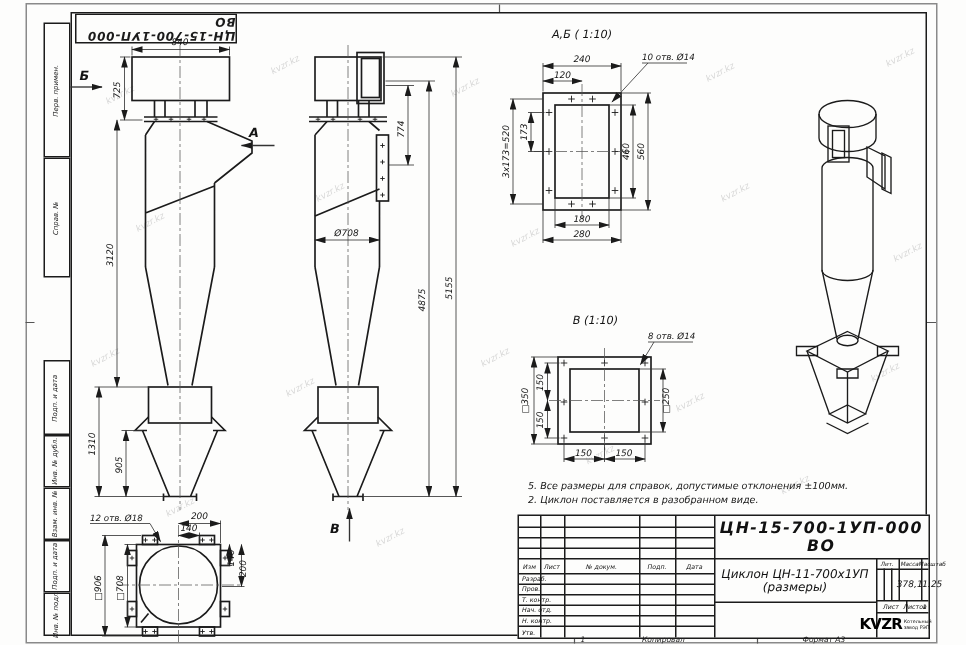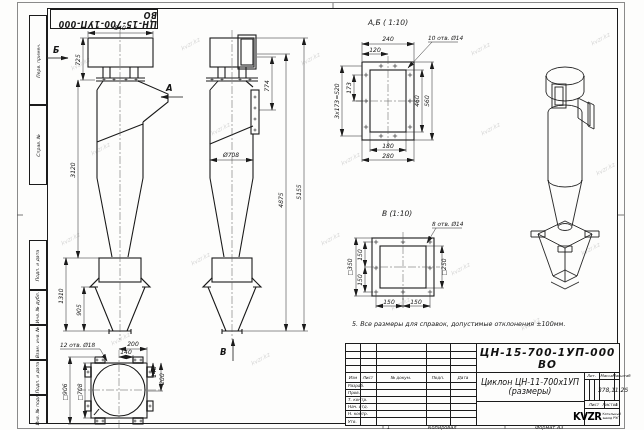--- a/index.html
+++ b/index.html
@@ -319,20 +319,21 @@
     <path d="M551,282L565,289L579,282"></path>
   </g>
 
   <g stroke="#555" stroke-width="0.8">
     <path d="M383,424V429 M505,424V429"></path>
   </g>
 </svg>
 
 <div class="notes">
   <div>5. Все размеры для справок, допустимые отклонения ±100мм.</div>
+  <div>2. Циклон поставляется в разобранном виде.</div>
 </div>
 
 <div class="tb">
   <div class="vl" style="left:14px;top:0;height:81px"></div>
   <div class="vl" style="left:30px;top:0;height:81px"></div>
   <div class="vl" style="left:80px;top:0;height:81px"></div>
   <div class="vl" style="left:104px;top:0;height:81px"></div>
   <div class="vl" style="left:130px;top:0;height:81px"></div>
   <div class="hl" style="left:0;top:7px;width:130px"></div>
   <div class="hl" style="left:0;top:14px;width:130px"></div>

